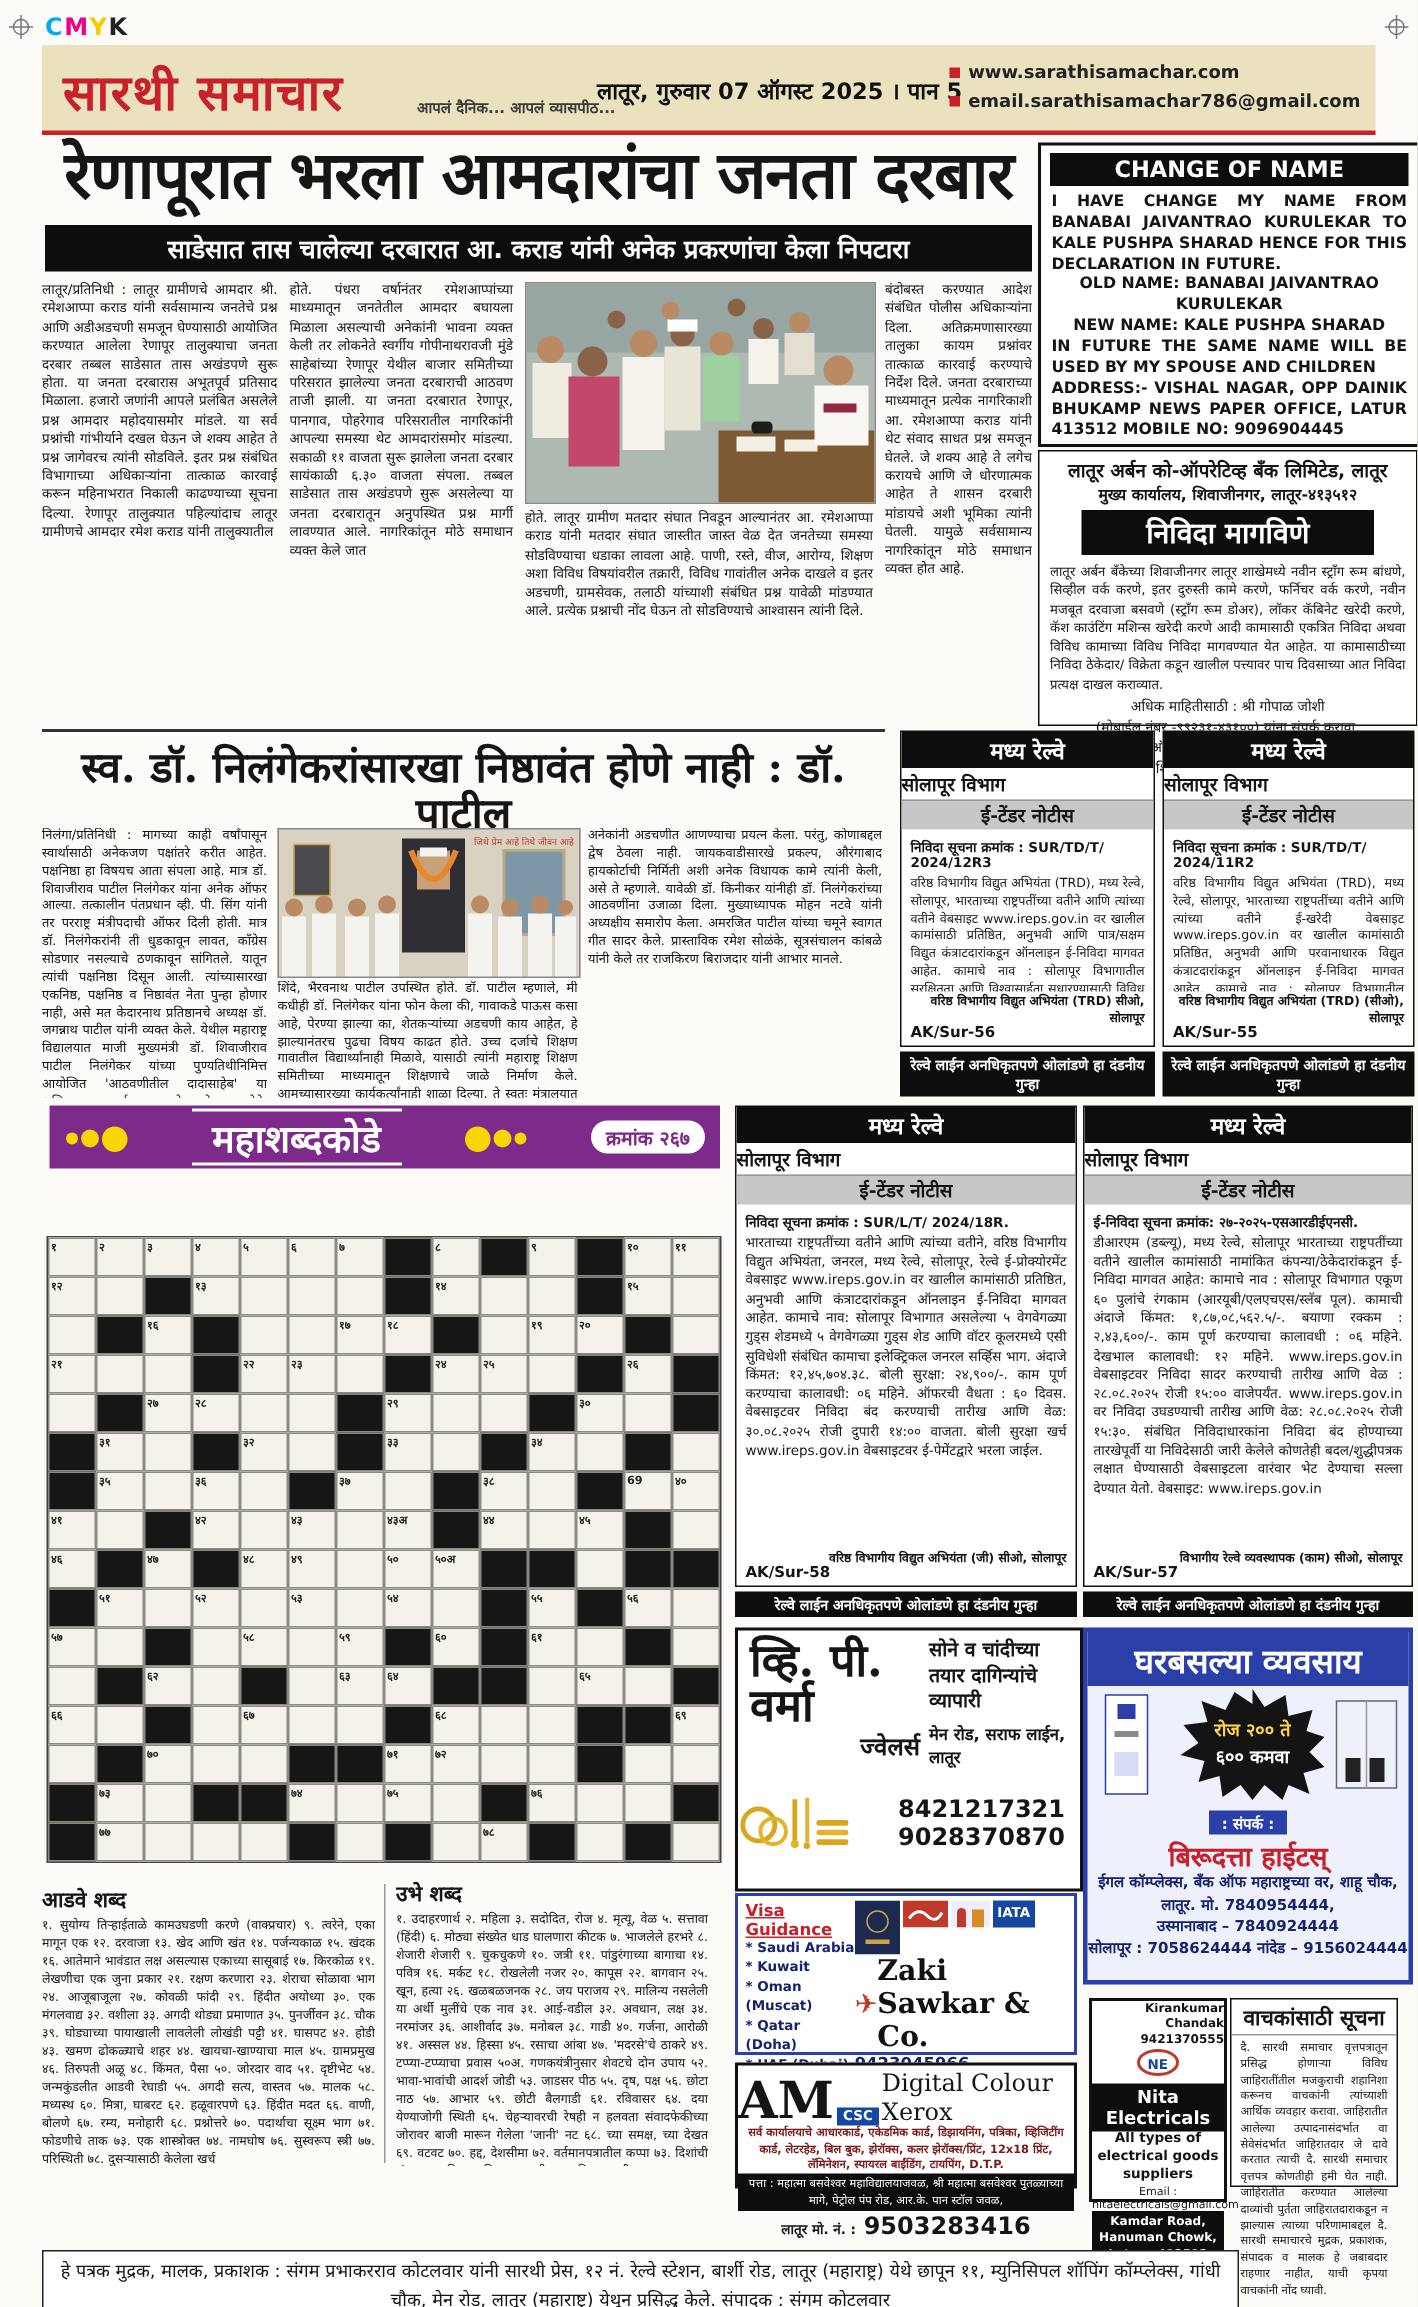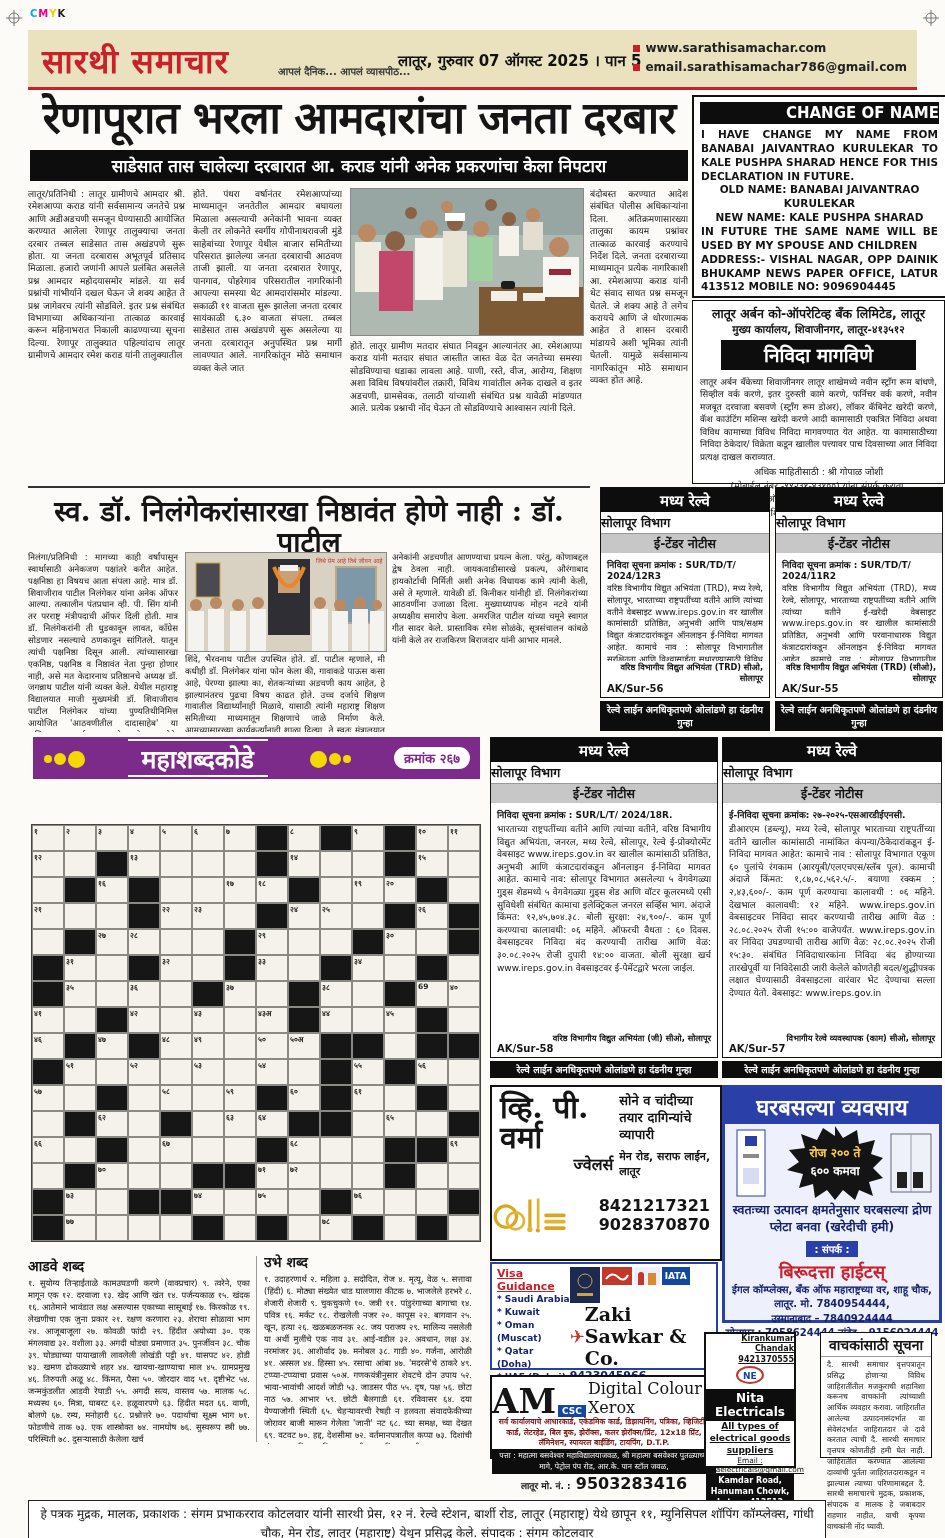--- a/index.html
+++ b/index.html
@@ -1,41 +1,41 @@
 <!DOCTYPE html>
 <html><head>
 <meta charset="utf-8">
 <style>
   html,body{margin:0;padding:0;background:#e9e7e0;}
   .page{position:relative;width:945px;height:1538px;background:#fcfbf7;overflow:hidden;
         font-family:"DejaVu Sans","Liberation Sans",sans-serif;color:#151515;}
   .abs{position:absolute;}
   .jtext{font-size:9px;line-height:1.38;text-align:justify;overflow:hidden;}
   
-  .cmyk{font-size:10px;font-weight:bold;letter-spacing:1px;}
+  .cmyk{font-size:16px;font-weight:bold;letter-spacing:1px;}
   .cmyk .c{color:#00aeef}.cmyk .m{color:#ec008c}.cmyk .y{color:#f2d000}.cmyk .k{color:#222}
   .regmark{width:16px;height:16px;}
   
   .masthead{left:28px;top:30px;width:889px;height:57px;background:#eae2bf;border-bottom:3px solid #c9202a;}
   .mast-title{position:absolute;left:14px;top:8px;font-size:33px;font-weight:bold;color:#c9202a;
               font-family:"DejaVu Serif","Liberation Serif",serif;letter-spacing:1px;}
   .mast-tag{position:absolute;left:250px;top:34px;font-size:10px;font-weight:bold;color:#3a3a3a;}
   .mast-date{position:absolute;left:370px;top:20px;font-size:15px;font-weight:bold;color:#111;}
   .mast-contact{position:absolute;right:10px;top:9px;font-size:12px;font-weight:bold;color:#222;line-height:1.6;text-align:left;}
   .sq{display:inline-block;width:7px;height:7px;background:#c9202a;margin-right:5px;}
   
   .headline{left:28px;top:94px;width:662px;font-size:44px;font-weight:900;text-align:center;
             font-family:"DejaVu Serif","Liberation Serif",serif;letter-spacing:-1px;line-height:1.1;}
   .subhead{left:30px;top:150px;width:658px;background:#0d0d0d;color:#fff;font-size:17px;font-weight:bold;
            text-align:center;padding:4px 0;}
   .coln{position:absolute;}
   .photo-frame{border:1px solid #888;background:#b9c4bd;}
   
   .boxed{border:2px solid #111;background:#fff;}
-  .con-title{background:#0d0d0d;color:#fff;font-weight:bold;text-align:right;font-size:15px;margin:5px 6px 4px;padding:2px 0;}
+  .con-title{background:#0d0d0d;color:#fff;font-weight:bold;text-align:center;font-size:15px;margin:5px 6px 4px;padding:2px 0;}
   .con-body{font-size:10.5px;font-weight:bold;line-height:1.32;padding:0 7px;text-align:justify;}
   .con-center{text-align:center;}
   .bank-l1{font-size:12.5px;font-weight:bold;text-align:center;margin-top:4px;}
   .bank-l2{font-size:10.5px;font-weight:bold;text-align:center;}
   .bank-title{display:block;background:#0d0d0d;color:#fff;font-size:19px;font-weight:bold;text-align:center;
               margin:4px 28px;padding:2px 0;}
   .bank-body{font-size:8.8px;line-height:1.42;text-align:justify;padding:2px 7px;}
   .bank-c{font-size:9.3px;text-align:center;line-height:1.45;}
   
   .head2{left:28px;top:497px;width:562px;font-size:28px;font-weight:900;text-align:center;
@@ -736,21 +736,20 @@
           <rect x="10" y="26" width="16" height="4" fill="#8a8a8a"></rect>
           <rect x="10" y="40" width="16" height="16" fill="#d8dcf2"></rect>
         </svg>
       <svg style="position:absolute;right:6px;top:8px;" width="44" height="62" viewBox="0 0 44 62">
           <rect x="2" y="2" width="40" height="58" fill="#eef2f8" stroke="#667"></rect>
           <rect x="8" y="40" width="10" height="16" fill="#222"></rect>
           <rect x="24" y="40" width="10" height="16" fill="#222"></rect>
           <line x1="22" y1="2" x2="22" y2="60" stroke="#99a"></line>
         </svg>
     </div>
-    <div class="ghar-body">स्वतःच्या उत्पादन क्षमतेनुसार घरबसल्या द्रोण प्लेटा बनवा (खरेदीची हमी)</div>
     <div style="text-align:center;margin:2px 0;"><span class="ghar-contact">: संपर्क :</span></div>
     <div class="ghar-brand">बिरूदत्ता हाईटस्</div>
     <div class="ghar-addr">ईगल कॉम्प्लेक्स, बँक ऑफ महाराष्ट्रच्या वर, शाहू चौक, लातूर. मो. 7840954444,</div>
     <div class="ghar-addr">उस्मानाबाद – 7840924444</div>
     <div class="ghar-addr">सोलापूर : 7058624444   नांदेड – 9156024444</div>
   </div>
 
   <div class="abs zaki" style="left:490px;top:1262px;width:228px;height:108px;box-sizing:border-box;">
     <div style="display:flex;padding:3px 5px 0;">
       <div style="width:34%;">
@@ -798,21 +797,21 @@
     <div style="display:flex;align-items:flex-end;justify-content:center;gap:2px;padding-top:2px;">
       <span class="am-big">AM</span>
       <span class="csc">CSC</span>
       <span class="am-title">Digital Colour Xerox</span>
     </div>
     <div class="am-serv">सर्व कार्यालयाचे आधारकार्ड, एकेडमिक कार्ड, डिझायनिंग, पत्रिका, व्हिजिटींग कार्ड, लेटरहेड, बिल बुक, झेरॉक्स, कलर झेरॉक्स/प्रिंट, 12x18 प्रिंट, लॅमिनेशन, स्पायरल बाईंडिंग, टायपिंग, D.T.P.</div>
     <div class="am-addr">पत्ता : महात्मा बसवेश्वर महाविद्यालयाजवळ, श्री महात्मा बसवेश्वर पुतळ्याच्या मागे, पेट्रोल पंप रोड, आर.के. पान स्टॉल जवळ,</div>
     <div style="text-align:center;"><span style="font-size:9px;font-weight:bold;">लातूर मो. नं. :</span> <span class="am-ph">9503283416</span></div>
   </div>
 
-  <div class="abs nita" style="left:704px;top:1332px;width:92px;height:136px;box-sizing:border-box;text-decoration:underline;">
+  <div class="abs nita" style="left:726px;top:1332px;width:92px;height:136px;box-sizing:border-box;">
     <div class="nita-kc"><span>Kirankumar Chandak</span><br><span>9421370555</span></div>
     <div style="text-align:center;">
       <svg width="30" height="20" viewBox="0 0 30 20">
           <ellipse cx="15" cy="10" rx="13" ry="8" fill="none" stroke="#c0392b" stroke-width="2"></ellipse>
           <text x="8" y="14" font-size="9" fill="#1448a0" font-weight="bold">NE</text>
         </svg>
     </div>
     <div class="nita-name">Nita Electricals</div>
     <div class="nita-desc">All types of electrical goods suppliers</div>
     <div class="nita-email">Email : nitaelectricals@gmail.com</div>

